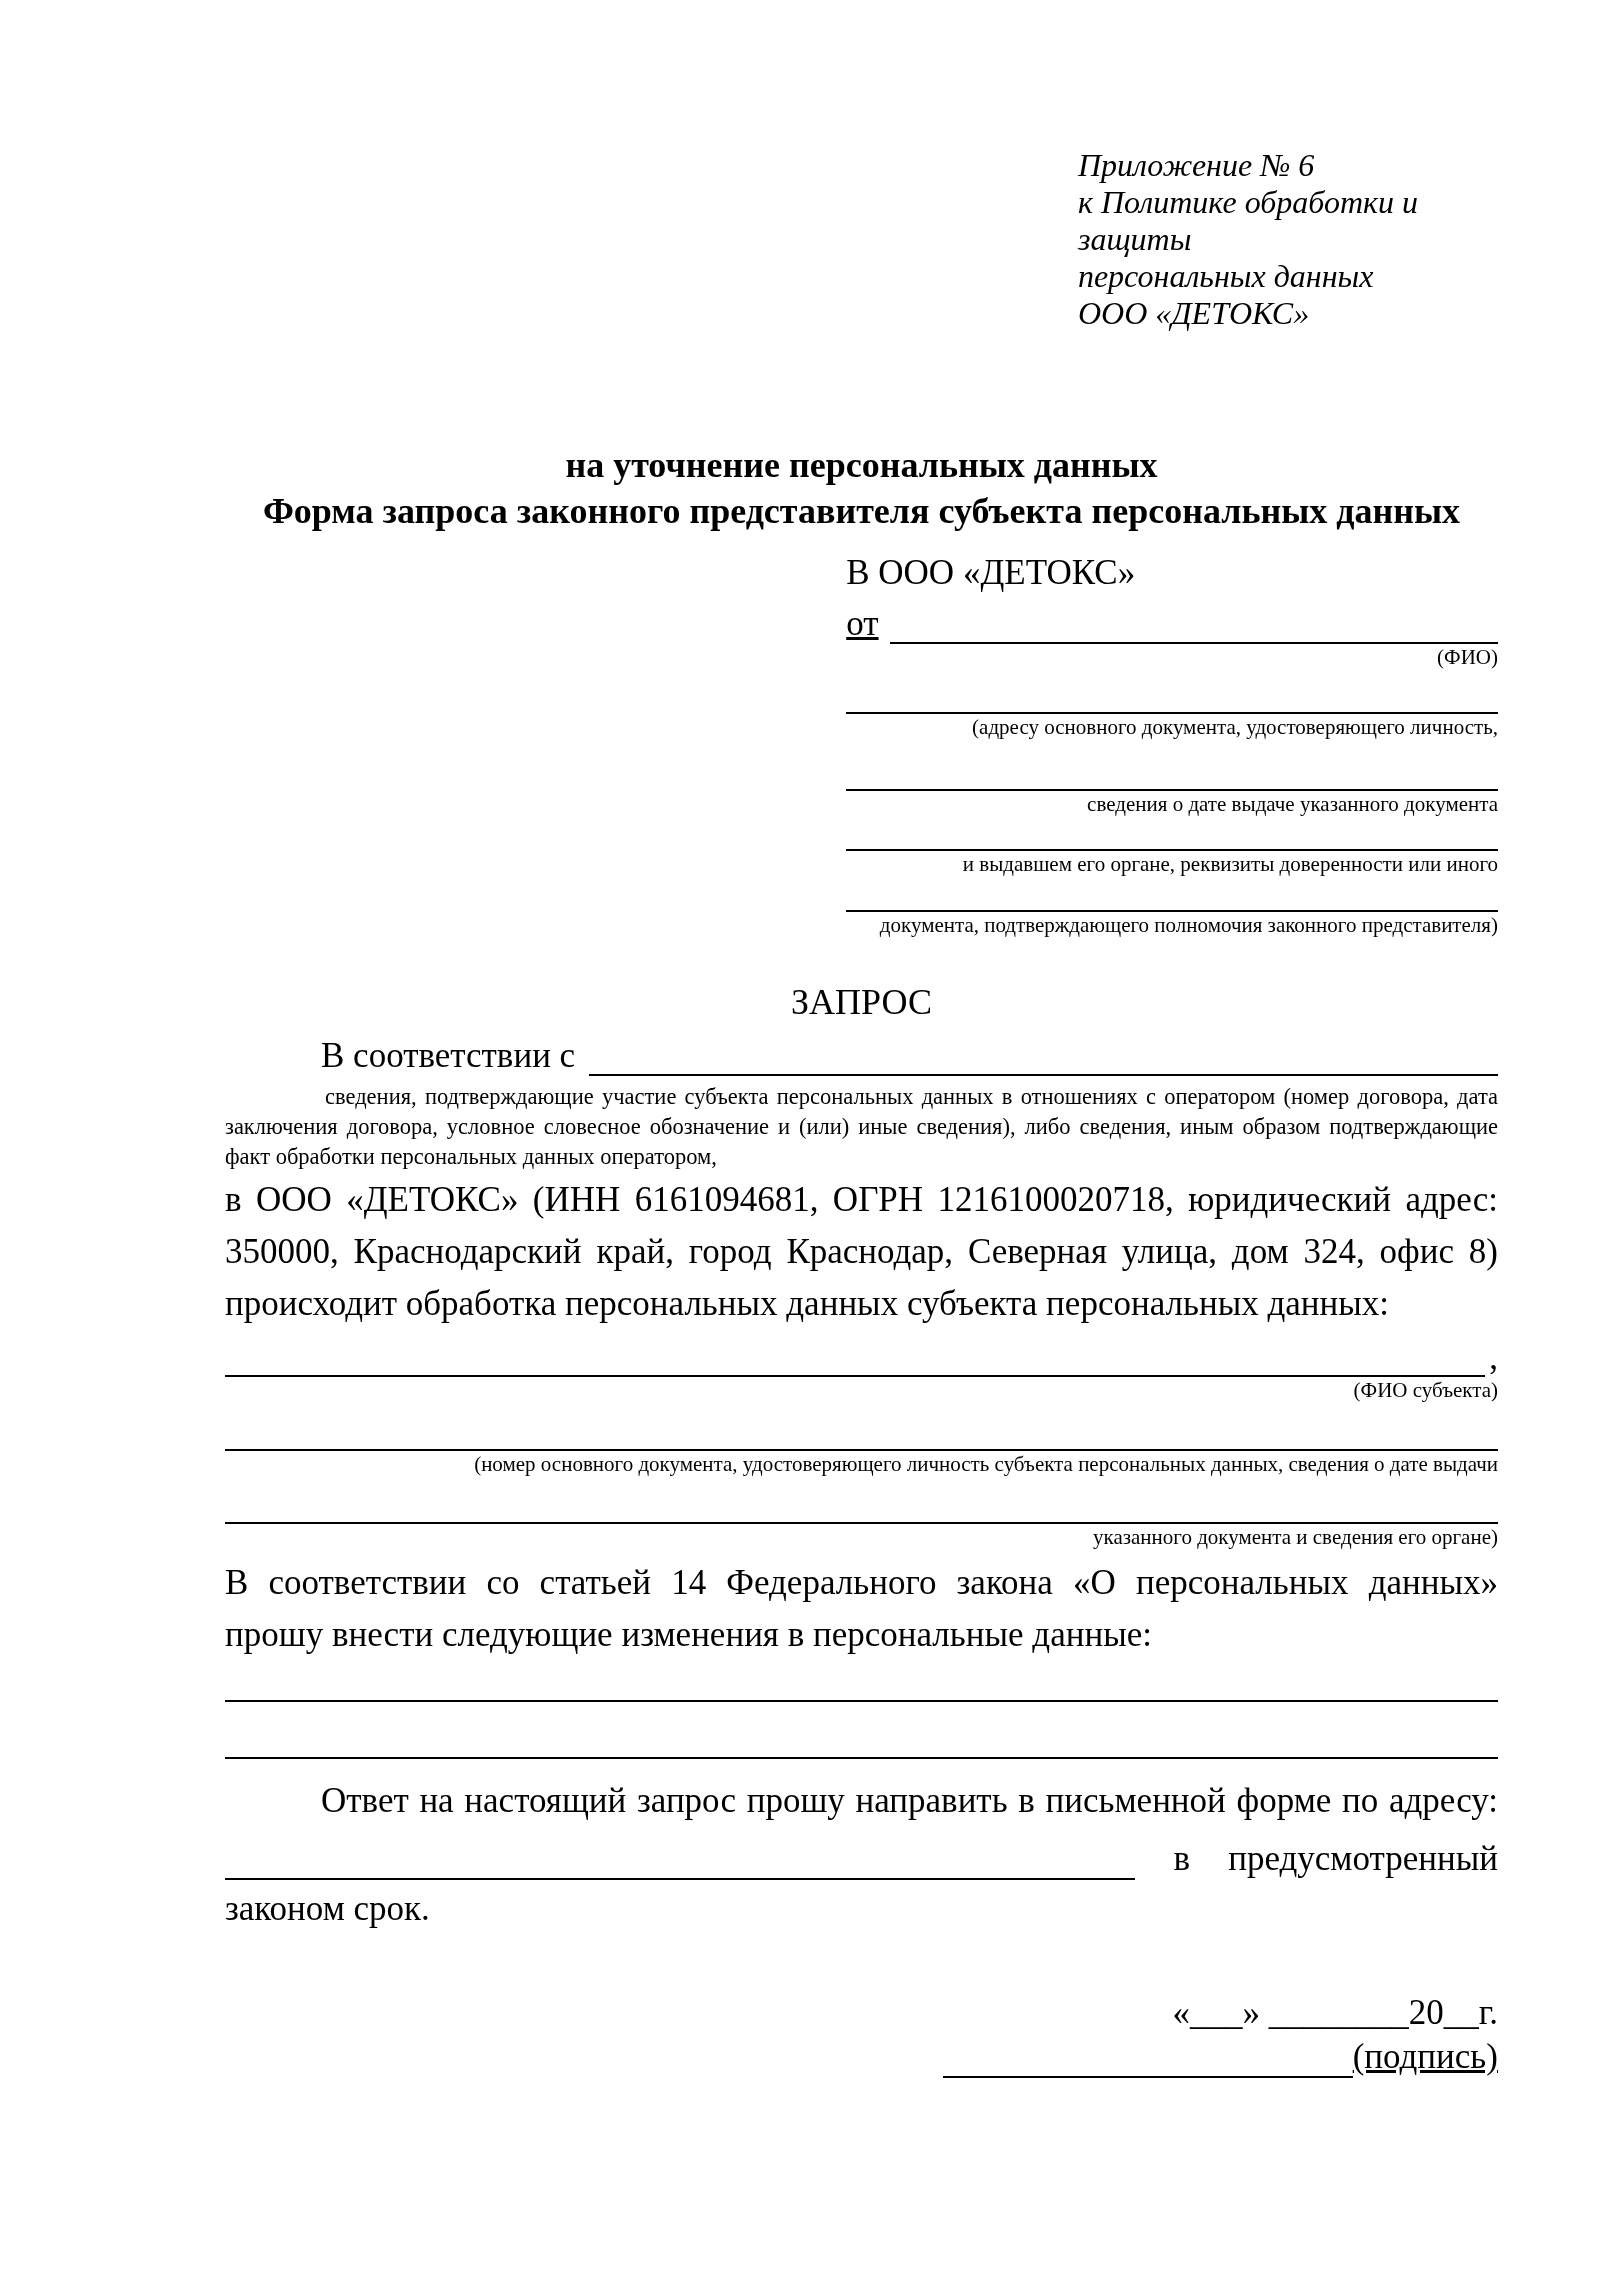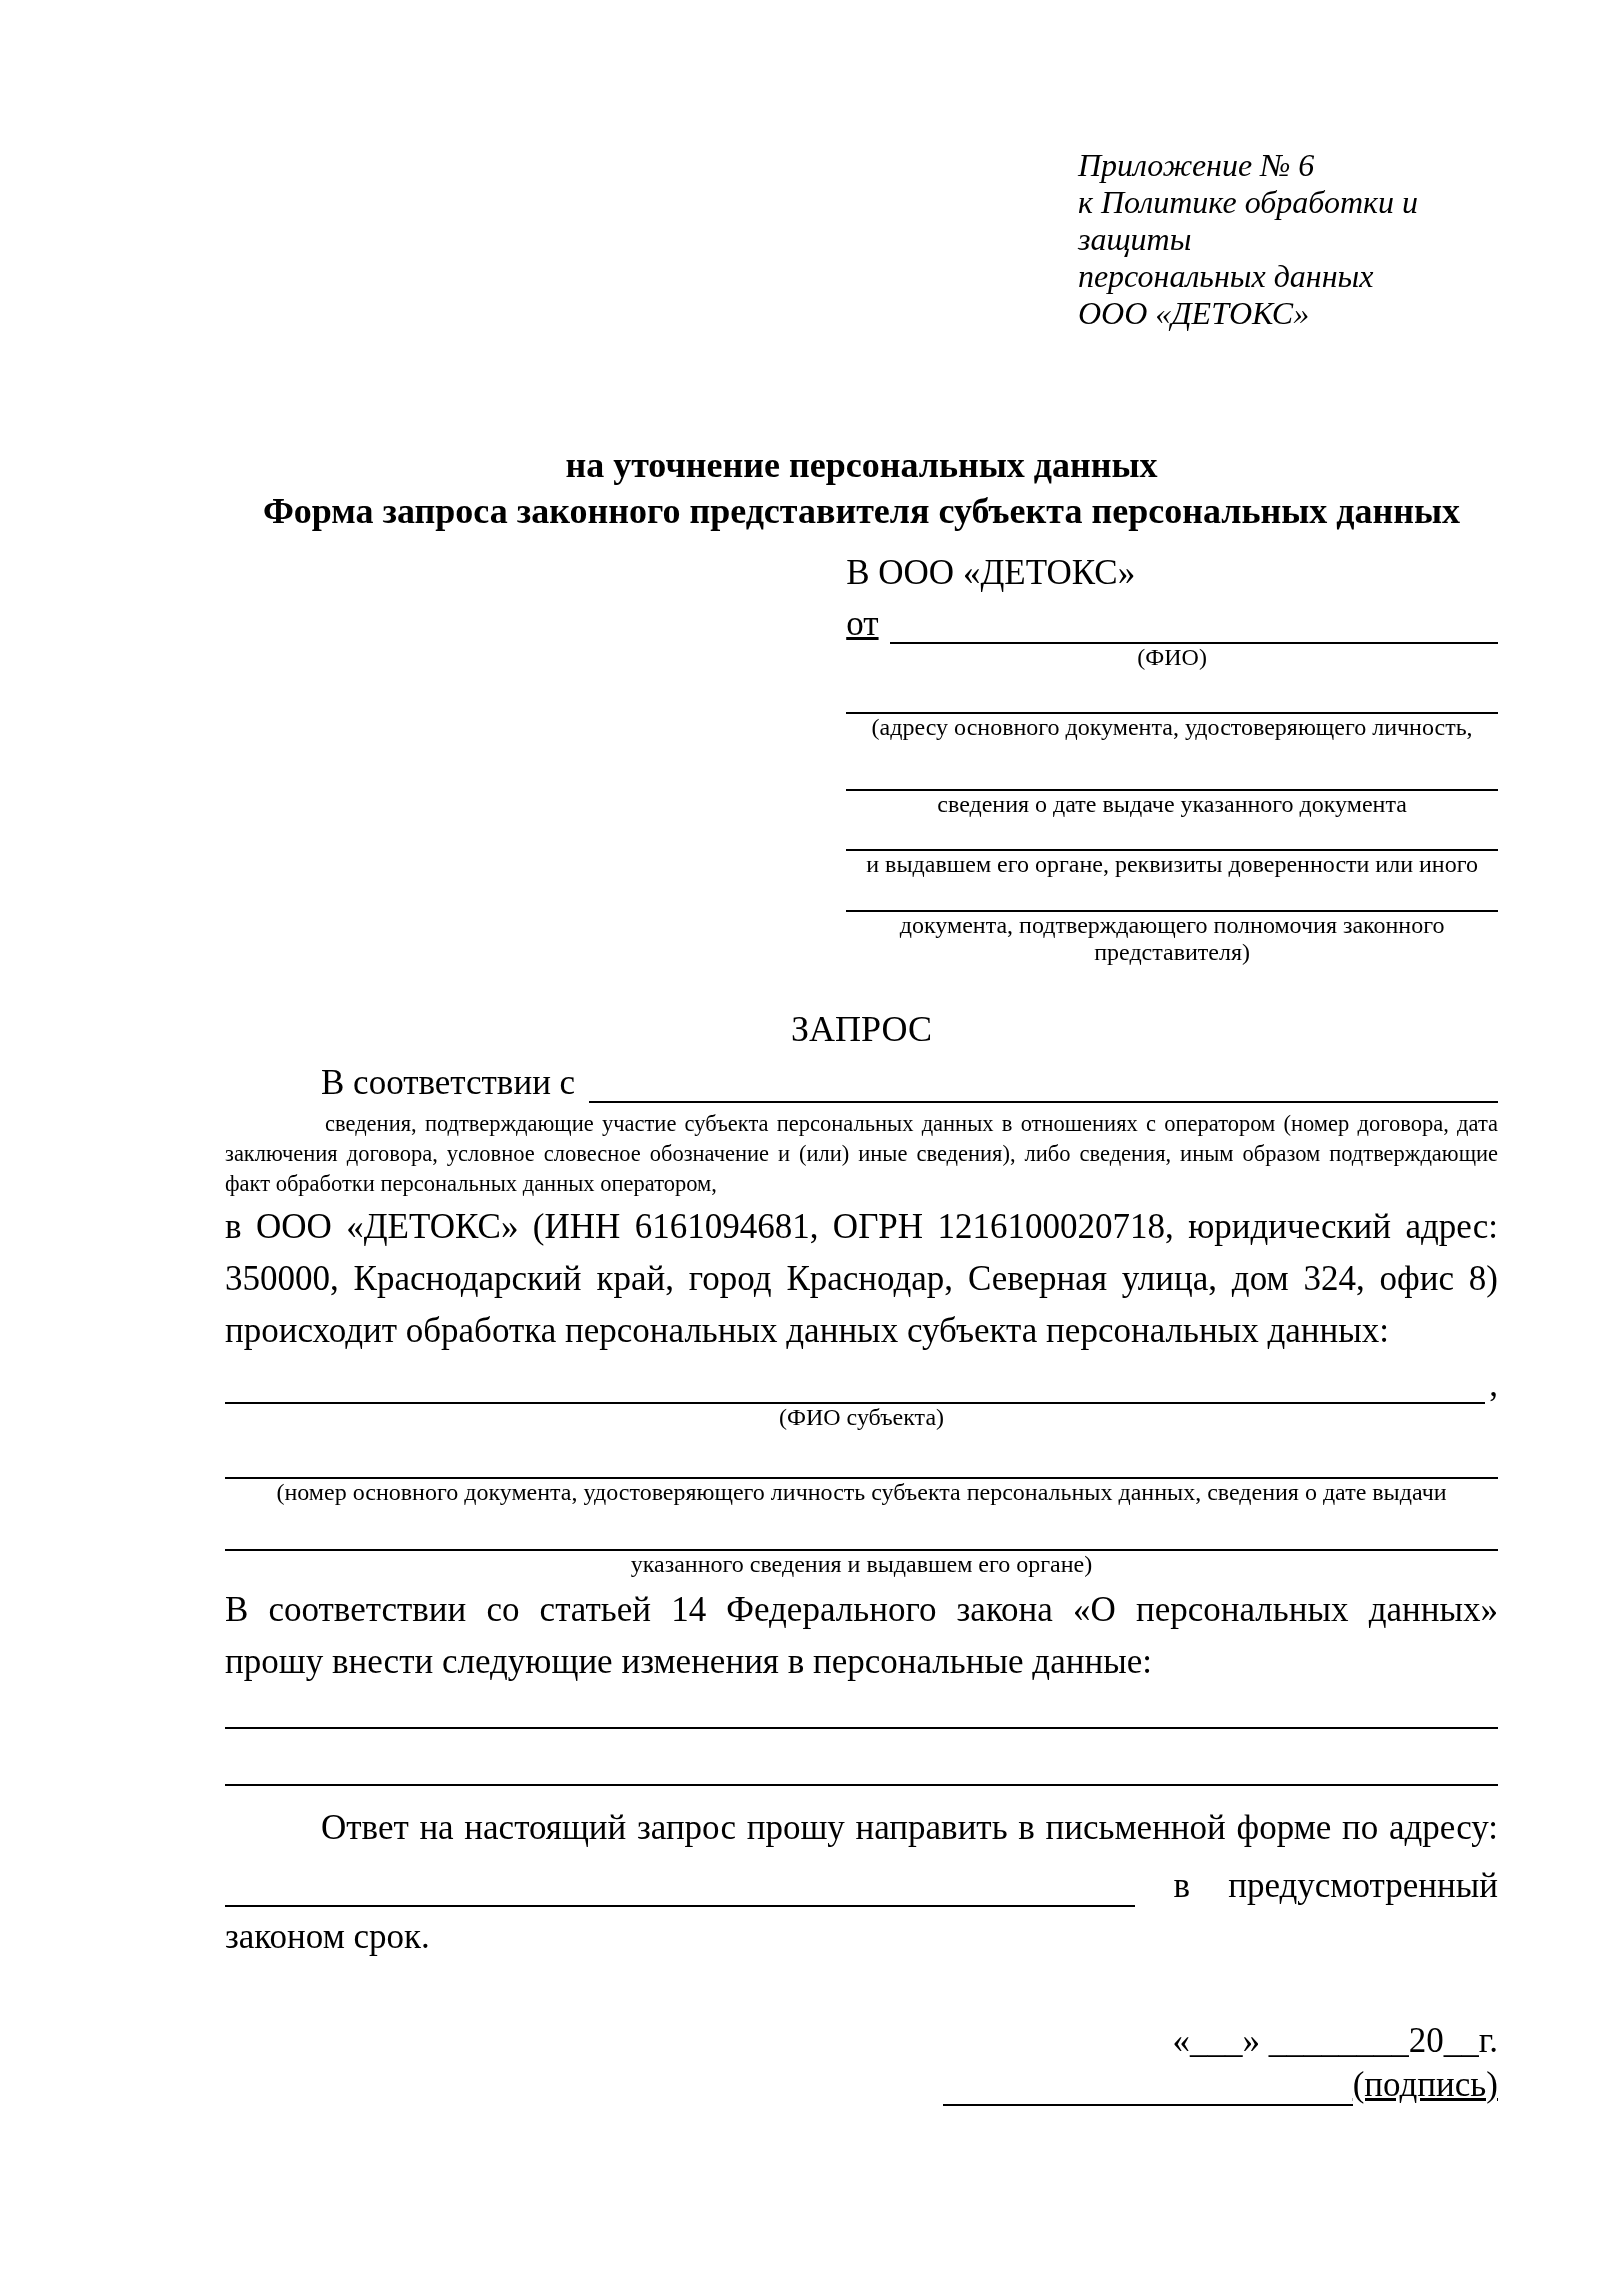--- a/index.html
+++ b/index.html
@@ -26,21 +26,21 @@
     line-height: 46px;
   }
 
   
   .addr { margin-left: 48.8%; margin-top: 16px; font-size: 35px; }
   .addr-to { line-height: 45px; }
   .from-row { display: flex; align-items: flex-end; height: 49px; text-decoration: underline; }
   .from-row .lbl { white-space: nowrap; padding-right: 11.8px; }
   .uline { border-bottom: 2.9px solid #000; }
   .from-row .uline { flex: 1; }
-  .cap { font-size: 24px; line-height: 27.4px; text-align: center; }
+  .cap { font-size: 21px; line-height: 27.4px; text-align: right; }
   .fline { border-bottom: 2.9px solid #000; }
   .fline.g1 { height: 41px; }
   .fline.g2 { height: 47px; }
   .fline.g3 { height: 31px; }
   .fline.g4 { height: 31px; }
 
   
   .zapros { text-align: center; font-size: 36px; line-height: 45px; margin-top: 41px; }
 
   .intro-row { display: flex; align-items: flex-end; font-size: 35px; height: 49px; padding-left: 96px; margin-top: 2px; }
@@ -139,21 +139,21 @@
   <div class="subject-row">
     <span class="uline"></span>
     <span class="comma">,</span>
   </div>
   <div class="cap">(ФИО субъекта)</div>
 
   <div class="sline s1"></div>
   <div class="cap">(номер основного документа, удостоверяющего личность субъекта персональных данных, сведения о дате выдачи</div>
 
   <div class="sline s2"></div>
-  <div class="cap">указанного сведения и выдавшем его органе)</div>
+  <div class="cap">указанного документа и сведения его органе)</div>
 
   <div class="body-para law-para">В соответствии со статьей 14 Федерального закона «О персональных данных» прошу внести следующие изменения в персональные данные:</div>
 
   <div class="blank-line b1"></div>
   <div class="blank-line b2"></div>
 
   <div class="resp1">Ответ на настоящий запрос прошу направить в письменной форме по адресу:</div>
   <div class="resp2">
     <span class="uline"></span>
     <span class="w">в</span>

